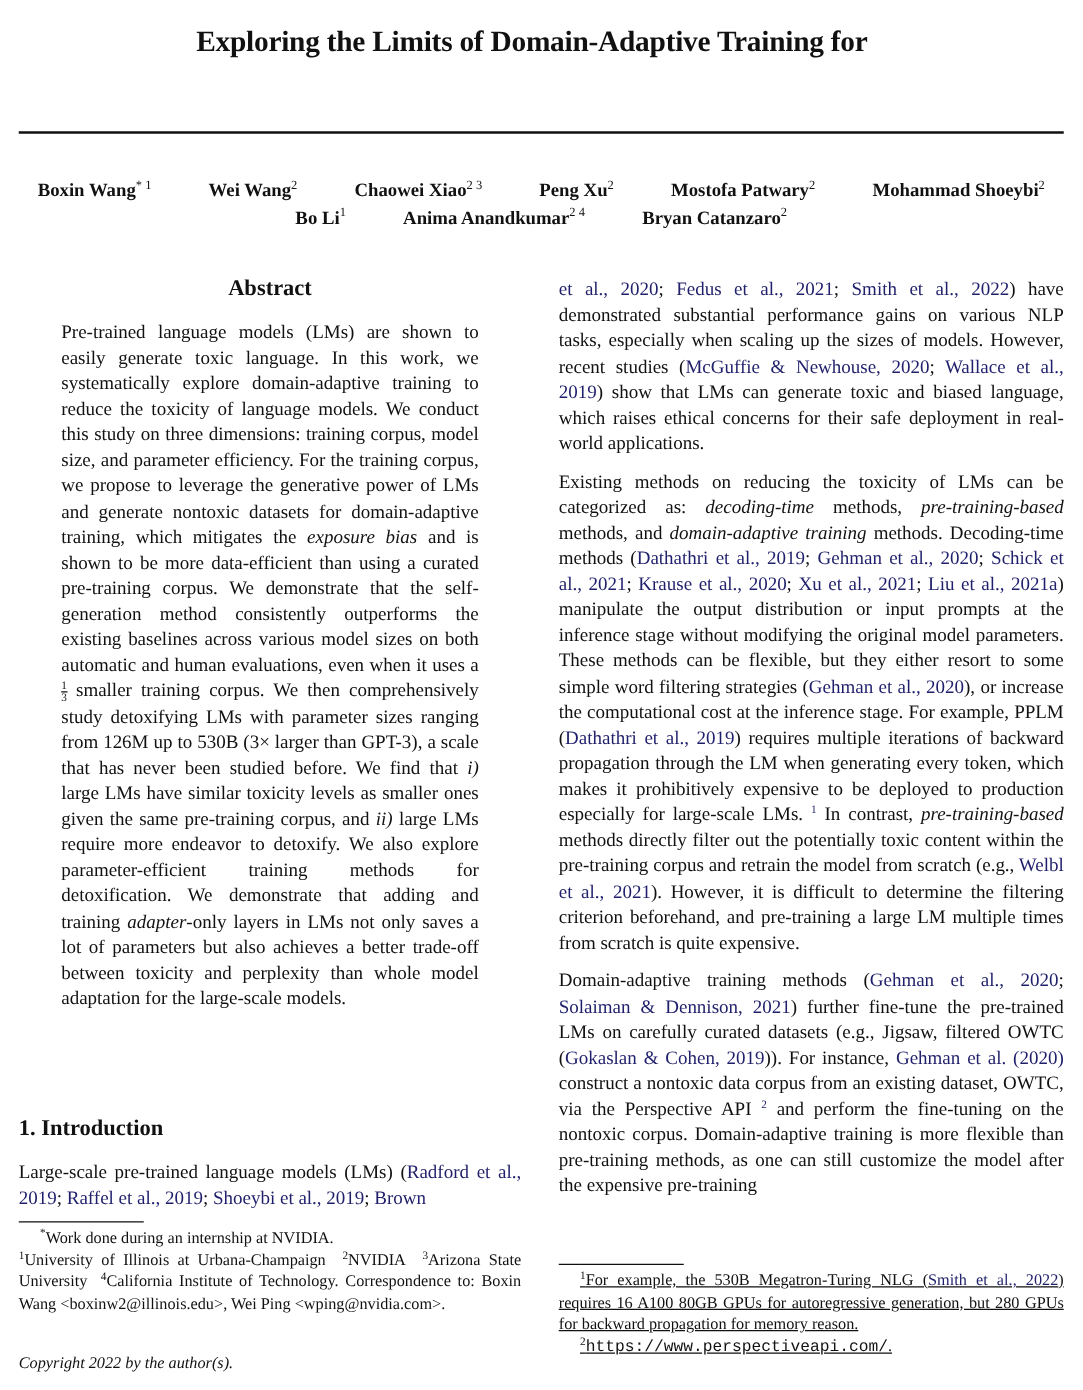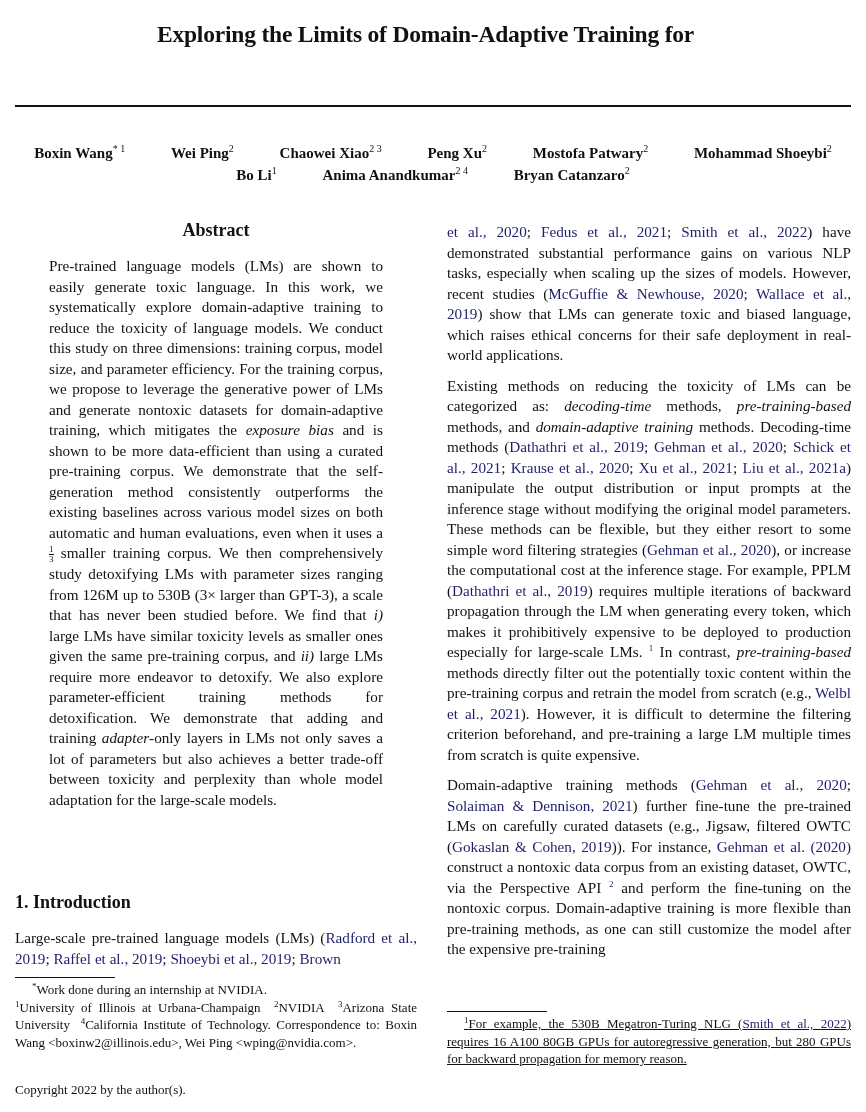--- a/index.html
+++ b/index.html
@@ -43,38 +43,38 @@
   .para { margin: 0 0 10px 0; }
   .fn-rule { position: absolute; height: 1px; background: #111; width: 100px; }
   .footnotes {
     position: absolute; font-size: 13px; line-height: 17.5px; text-align: justify;
   }
   .fn-left { left: 15px; width: 402px; top: 981px; }
   .fn-right { left: 447px; width: 404px; top: 1015px; text-decoration: underline; }
   .fn-indent { text-indent: 17px; }
   .footnotes sup { font-size: 9px; vertical-align: 5px; line-height: 0; }
   .mono { font-family: "Liberation Mono", "DejaVu Sans Mono", monospace; font-size: 13px; }
-  .copyright { position: absolute; left: 15px; top: 1082px; font-size: 13px; }
+  .copyright { position: absolute; left: 15px; top: 1082px; font-size: 13px; font-style: italic; }
   .frac { display: inline-block; vertical-align: -4px; font-size: 9px; line-height: 9px; text-align: center; }
   .frac span { display: block; }
   .frac .num { border-bottom: 1px solid #111; }
   .col sup, .intro sup { font-size: 9px; vertical-align: 6px; line-height: 0; }
 </style>
 </head>
 <body>
 
 <div class="title">
   <div>Exploring the Limits of Domain-Adaptive Training for</div>
 </div>
 <div class="title-rule"></div>
 
 <div class="authors">
   <div>
     <span class="au"><span>Boxin Wang</span><sup>* 1</sup></span>
-    <span class="au"><span>Wei Ping</span><sup>2</sup></span>
+    <span class="au"><span>Wei Wang</span><sup>2</sup></span>
     <span class="au"><span>Chaowei Xiao</span><sup>2 3</sup></span>
     <span class="au"><span>Peng Xu</span><sup>2</sup></span>
     <span class="au"><span>Mostofa Patwary</span><sup>2</sup></span>
     <span class="au"><span>Mohammad Shoeybi</span><sup>2</sup></span>
   </div>
   <div>
     <span class="au"><span>Bo Li</span><sup>1</sup></span>
     <span class="au"><span>Anima Anandkumar</span><sup>2 4</sup></span>
     <span class="au"><span>Bryan Catanzaro</span><sup>2</sup></span>
   </div>
@@ -97,13 +97,14 @@
   <p class="para"><a class="cite">et al., 2020</a>; <a class="cite">Fedus et al., 2021</a>; <a class="cite">Smith et al., 2022</a><span>) have demonstrated substantial performance gains on various NLP tasks, especially when scaling up the sizes of models. However, recent studies (</span><a class="cite">McGuffie &amp; Newhouse, 2020</a>; <a class="cite">Wallace et al., 2019</a><span>) show that LMs can generate toxic and biased language, which raises ethical concerns for their safe deployment in real-world applications.</span></p>
 
   <p class="para"><span>Existing methods on reducing the toxicity of LMs can be categorized as: </span><em>decoding-time</em><span> methods, </span><em>pre-training-based</em><span> methods, and </span><em>domain-adaptive training</em><span> methods. Decoding-time methods (</span><a class="cite">Dathathri et al., 2019</a>; <a class="cite">Gehman et al., 2020</a>; <a class="cite">Schick et al., 2021</a>; <a class="cite">Krause et al., 2020</a>; <a class="cite">Xu et al., 2021</a>; <a class="cite">Liu et al., 2021a</a><span>) manipulate the output distribution or input prompts at the inference stage without modifying the original model parameters. These methods can be flexible, but they either resort to some simple word filtering strategies (</span><a class="cite">Gehman et al., 2020</a><span>), or increase the computational cost at the inference stage. For example, PPLM (</span><a class="cite">Dathathri et al., 2019</a><span>) requires multiple iterations of backward propagation through the LM when generating every token, which makes it prohibitively expensive to be deployed to production especially for large-scale LMs. </span><sup class="cite">1</sup><span>  In contrast, </span><em>pre-training-based</em><span> methods directly filter out the potentially toxic content within the pre-training corpus and retrain the model from scratch (e.g., </span><a class="cite">Welbl et al., 2021</a><span>). However, it is difficult to determine the filtering criterion beforehand, and pre-training a large LM multiple times from scratch is quite expensive.</span></p>
 
   <p class="para"><span>Domain-adaptive training methods (</span><a class="cite">Gehman et al., 2020</a>; <a class="cite">Solaiman &amp; Dennison, 2021</a><span>) further fine-tune the pre-trained LMs on carefully curated datasets (e.g., Jigsaw, filtered OWTC (</span><a class="cite">Gokaslan &amp; Cohen, 2019</a><span>)). For instance, </span><a class="cite">Gehman et al. (2020)</a><span> construct a nontoxic data corpus from an existing dataset, OWTC, via the Perspective API </span><sup class="cite">2</sup><span> and perform the fine-tuning on the nontoxic corpus. Domain-adaptive training is more flexible than pre-training methods, as one can still customize the model after the expensive pre-training</span></p>
 </div>
 
 <div class="fn-rule" style="left:447px; top:1011px;"></div>
 <div class="footnotes fn-right">
   <div class="fn-indent"><sup>1</sup><span>For example, the 530B Megatron-Turing NLG (</span><a class="cite">Smith et al., 2022</a><span>) requires 16 A100 80GB GPUs for autoregressive generation, but 280 GPUs for backward propagation for memory reason.</span></div>
+  <div class="fn-indent"><sup>2</sup><a class="mono">https://www.perspectiveapi.com/</a><span>.</span></div>
 </div>
 
 </body></html>

